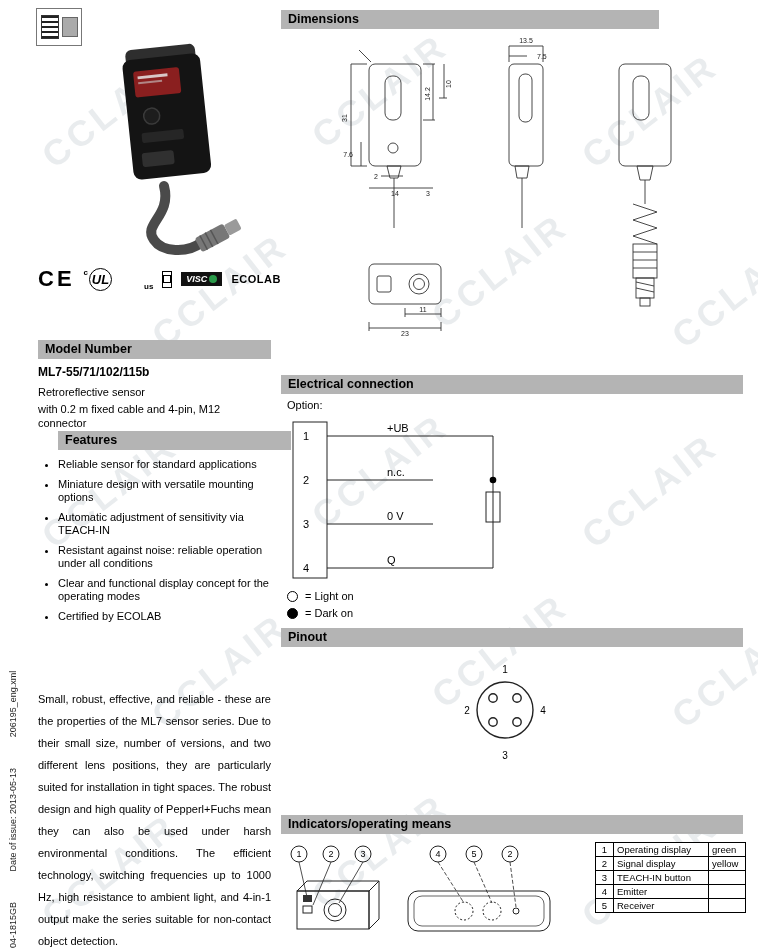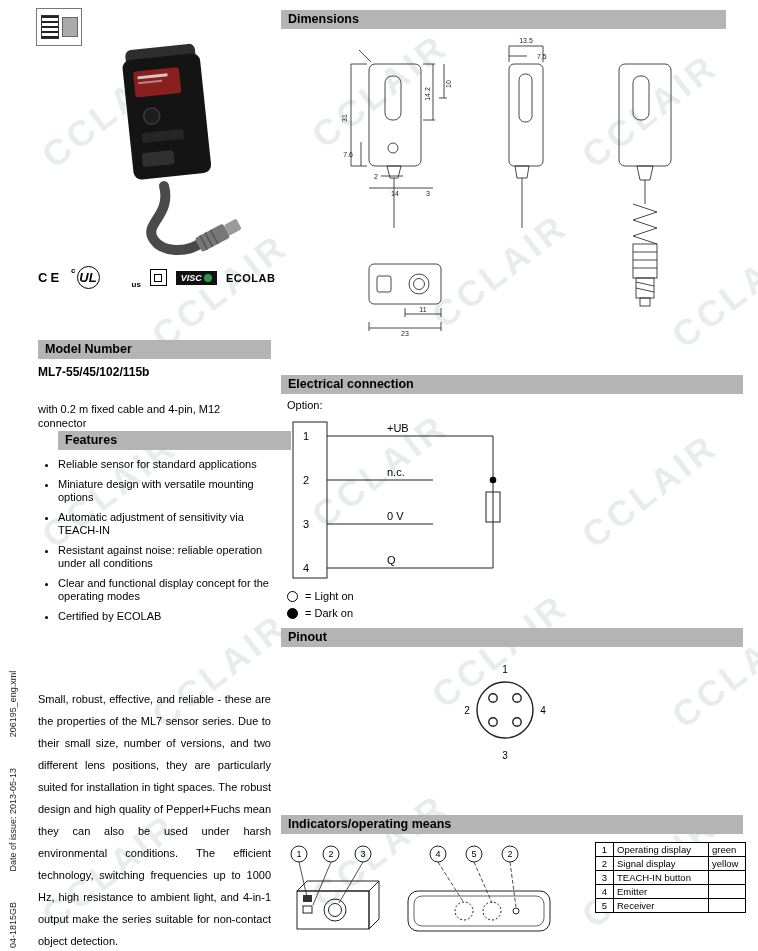--- a/index.html
+++ b/index.html
@@ -9,21 +9,21 @@
   .txt{position:absolute;font-size:11px;line-height:13.5px;z-index:2;}
   .bold{font-weight:bold;}
   ul.features{position:absolute;z-index:2;margin:0;padding:0 0 0 16px;font-size:11px;line-height:13.5px;width:218px;}
   ul.features li{margin-bottom:6px;}
   .para{position:absolute;z-index:2;font-size:11px;line-height:22px;width:233px;text-align:justify;}
   .vtext{position:absolute;transform-origin:0 0;transform:rotate(-90deg);white-space:nowrap;font-size:9px;color:#222;z-index:2;}
   .vtext span{margin-right:28px;}
   svg.abs{position:absolute;z-index:1;}
   svg text{font-family:"Liberation Sans",sans-serif;}
   .certs{position:absolute;left:38px;top:266px;width:238px;display:flex;align-items:center;gap:9px;z-index:2;}
-  .ce{font-weight:bold;font-size:13px;letter-spacing:3px;}
+  .ce{font-weight:bold;font-size:22px;letter-spacing:3px;}
   .ulwrap{display:flex;align-items:flex-start;font-size:8px;font-weight:bold;}
   .ulcircle{width:21px;height:21px;border:1.5px solid #000;border-radius:50%;display:flex;align-items:center;justify-content:center;font-size:13px;font-style:italic;font-weight:bold;margin:0 1px;}
   .ulus{align-self:flex-end;padding-left:31px;}
   .sq-outer{width:15px;height:15px;border:1.5px solid #000;display:flex;align-items:center;justify-content:center;}
   .sq-inner{width:6px;height:6px;border:1.5px solid #000;}
   .visco{background:#111;color:#fff;font-weight:bold;font-style:italic;font-size:9px;padding:2px 5px;display:flex;align-items:center;gap:2px;}
   .visco-dot{width:8px;height:8px;border-radius:50%;background:#2a9a4a;display:inline-block;}
   .ecolab{font-weight:bold;font-size:11px;letter-spacing:0.5px;}
   .legend{position:absolute;left:287px;top:590px;z-index:2;}
   .legend-row{display:flex;align-items:center;gap:7px;font-size:11px;margin-bottom:5px;}
@@ -96,42 +96,43 @@
         <span class="sq-inner"></span>
       </span>
     <span class="visco">
       <span>VISC</span>
       <span class="visco-dot"></span>
     </span>
     <span class="ecolab">ECOLAB</span>
   </div>
 
   <div class="hdr" style="left:38px;top:340px;width:233px;">Model Number</div>
-  <div class="txt bold" style="left:38px;top:366px;width:233px;font-size:12px;">ML7-55/45/102/115b</div>
+  <div class="txt bold" style="left:38px;top:366px;width:233px;font-size:12px;">ML7-55/71/102/115b</div>
+  <div class="txt" style="left:38px;top:386px;width:233px;">Retroreflective sensor</div>
   <div class="txt" style="left:38px;top:403px;width:200px;">with 0.2 m fixed cable and 4-pin, M12 connector</div>
 
   <div class="hdr" style="left:38px;top:431px;width:233px;margin-left:20px;">Features</div>
   <ul class="features" style="left:42px;top:458px;">
     <li>Reliable sensor for standard applications</li>
     <li>Miniature design with versatile mounting options</li>
     <li>Automatic adjustment of sensitivity via TEACH-IN</li>
     <li>Resistant against noise: reliable operation under all conditions</li>
     <li>Clear and functional display concept for the operating modes</li>
     <li>Certified by ECOLAB</li>
   </ul>
 
   <div class="para" style="left:38px;top:688px;">Small, robust, effective, and reliable - these are the properties of the ML7 sensor series. Due to their small size, number of versions, and two different lens positions, they are particularly suited for installation in tight spaces. The robust design and high quality of Pepperl+Fuchs mean they can also be used under harsh environmental conditions. The efficient technology, switching frequencies up to 1000 Hz, high resistance to ambient light, and 4-in-1 output make the series suitable for non-contact object detection.</div>
 
   <div class="vtext" style="left:8px;top:948px;">
     <span>04-1815GB</span>
     <span>Date of issue: 2013-05-13</span>
     <span>206195_eng.xml</span>
   </div>
 
-  <div class="hdr" style="left:281px;top:10px;width:445px;">Dimensions</div>
+  <div class="hdr" style="left:281px;top:10px;width:378px;">Dimensions</div>
 
   <svg class="abs" style="left:281px;top:36px;" width="462" height="335" viewBox="0 0 462 335" fill="none" stroke="#333" stroke-width="0.9">
 
     <g>
       <rect x="88" y="28" width="52" height="102" rx="6"></rect>
       <rect x="104" y="40" width="16" height="44" rx="7"></rect>
       <circle cx="112" cy="112" r="5"></circle>
       <polygon points="106,130 120,130 117,142 109,142"></polygon>
       <line x1="113" y1="142" x2="113" y2="192"></line>
       <line x1="90" y1="26" x2="78" y2="14"></line>

